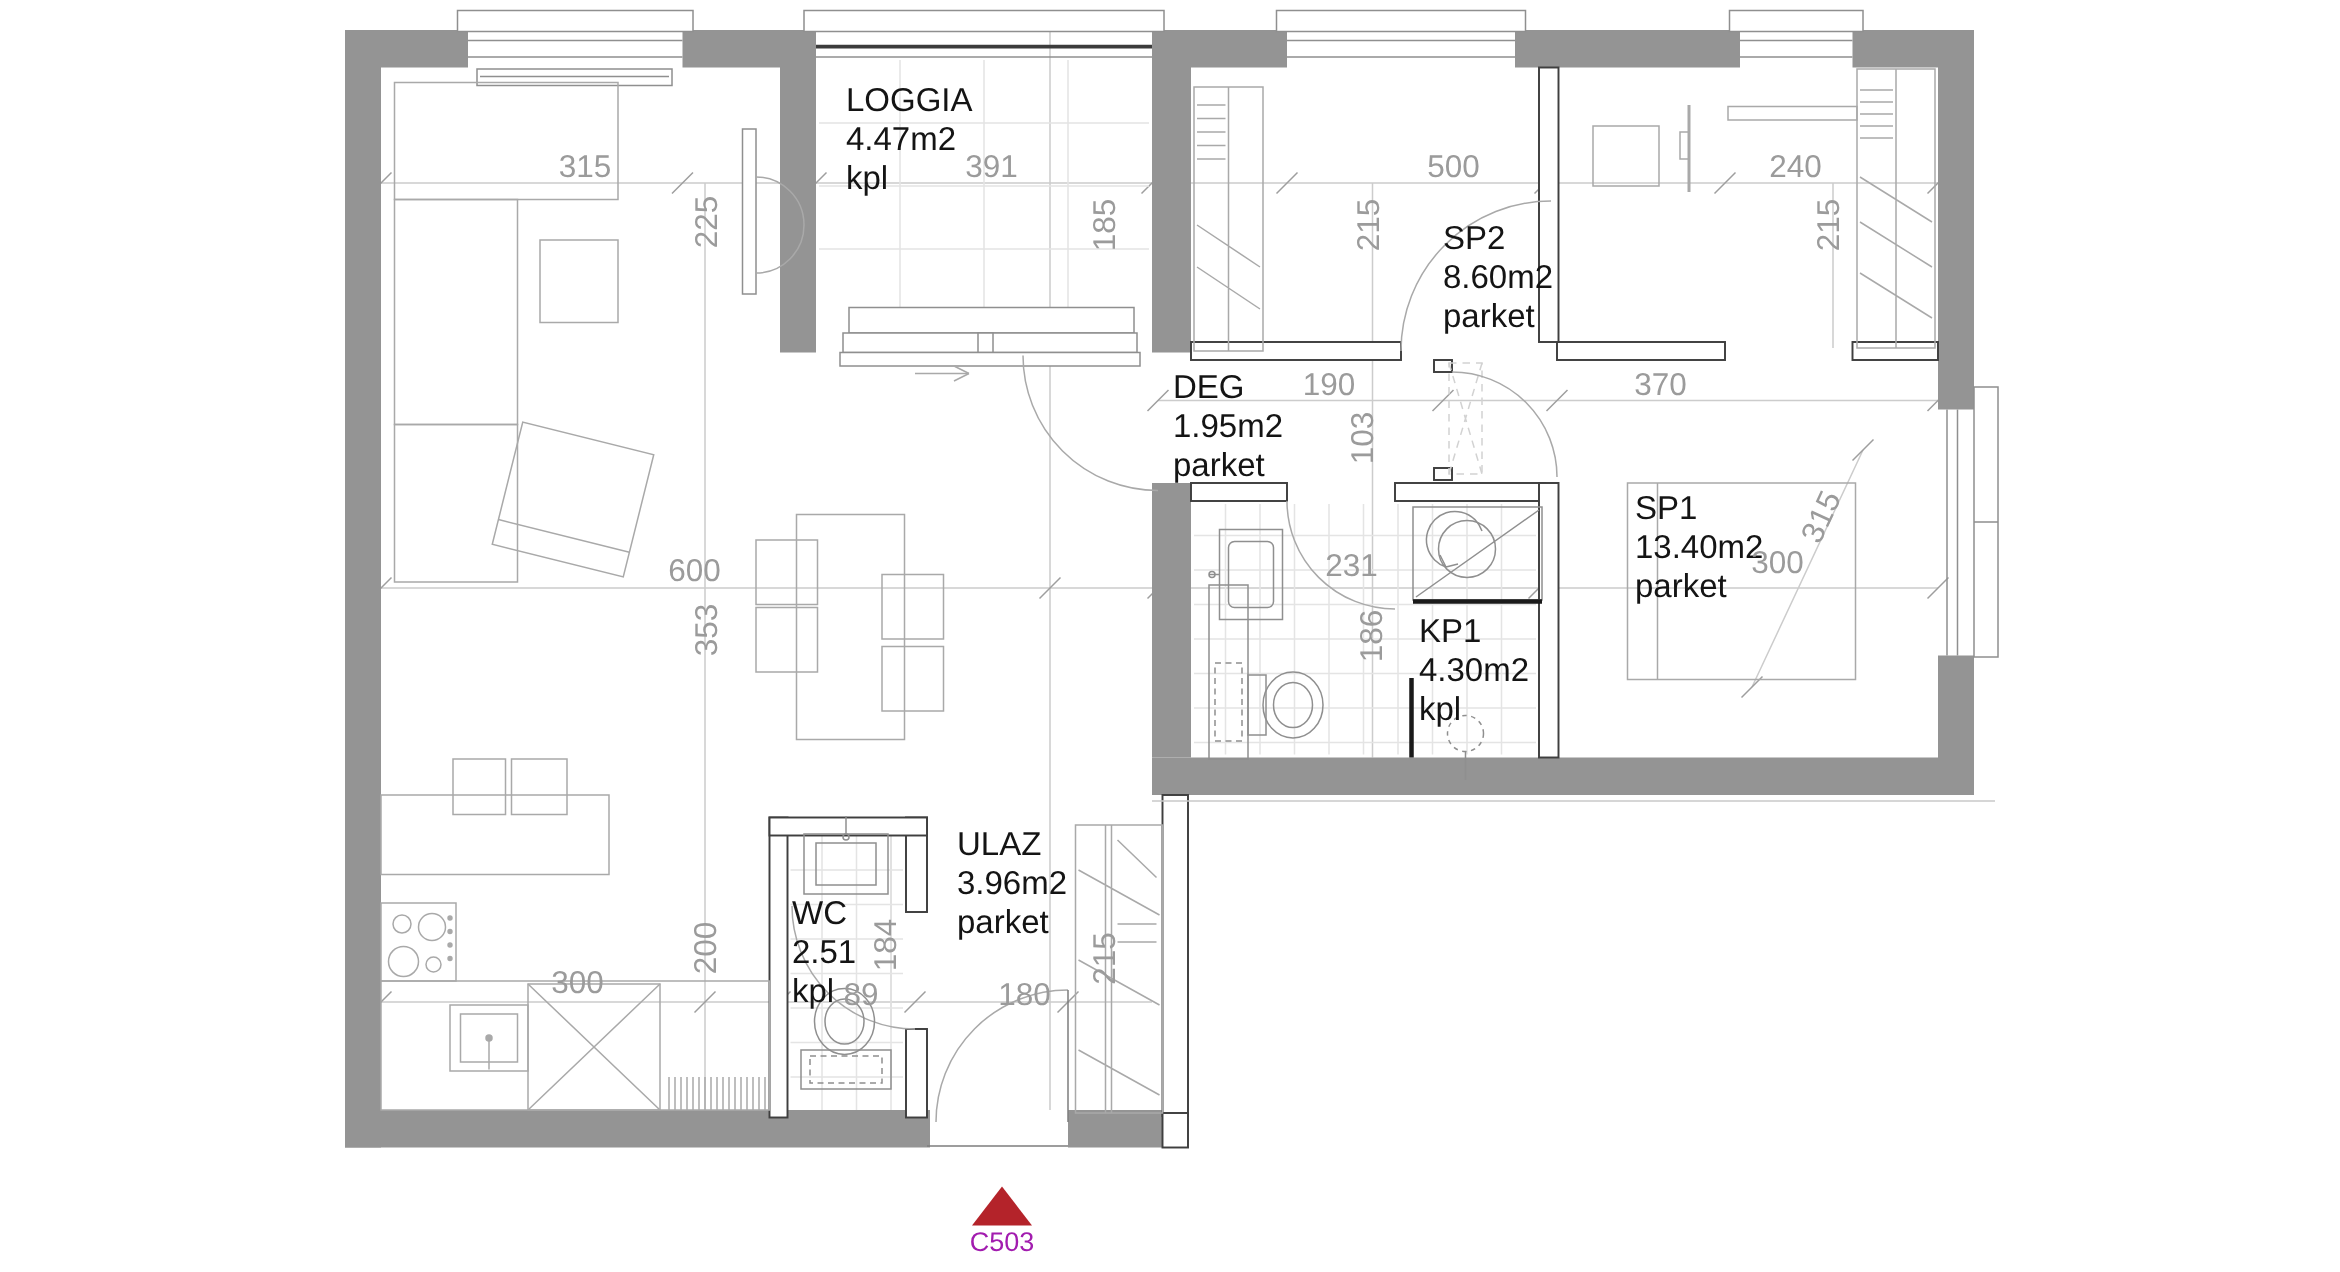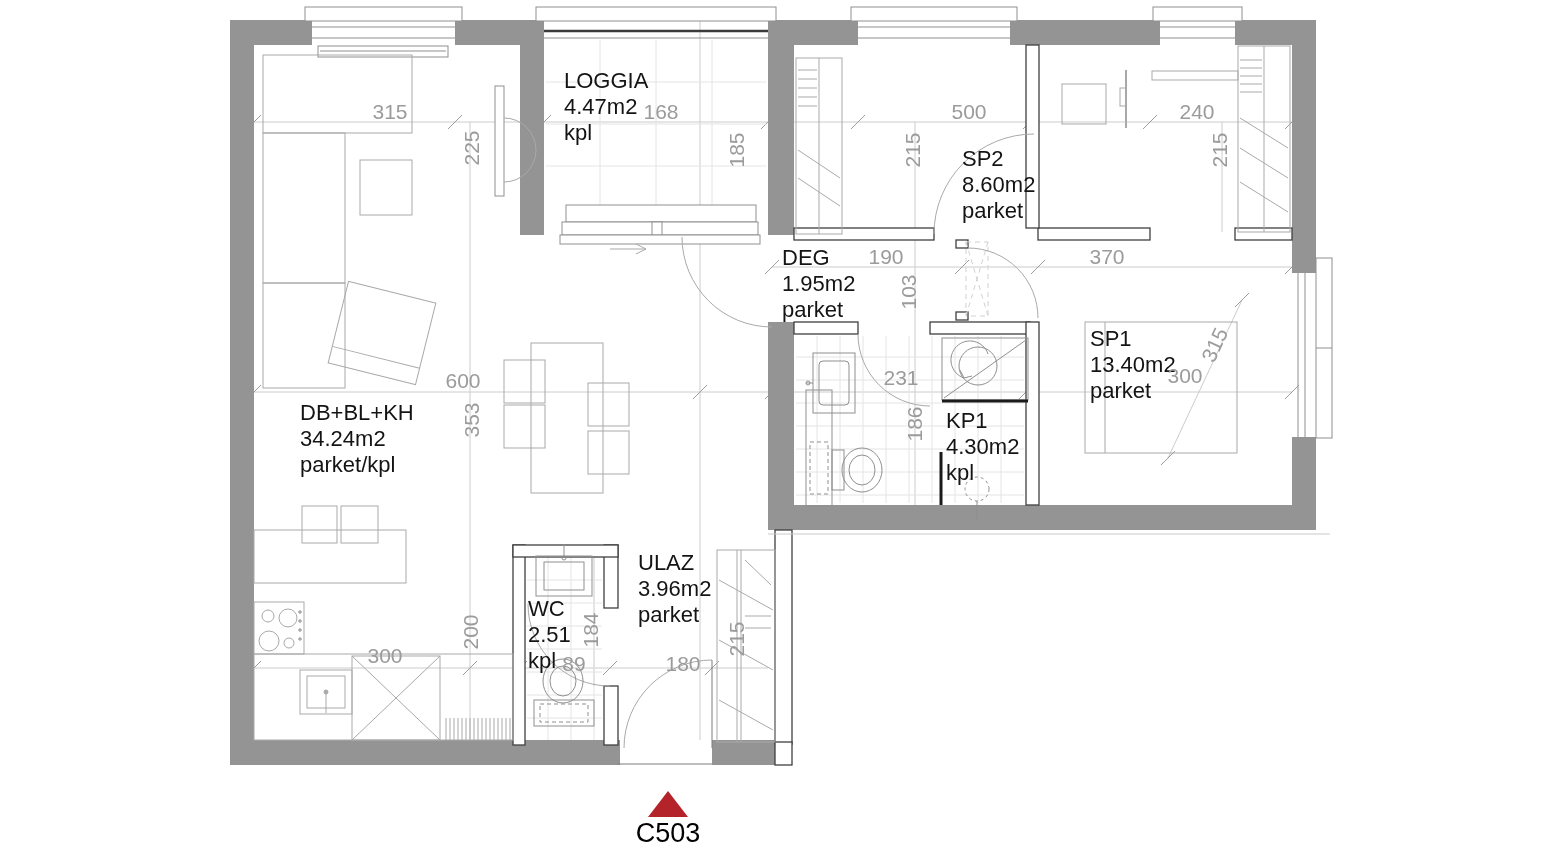--- a/index.html
+++ b/index.html
@@ -4,21 +4,21 @@
 <style>
   html,body{margin:0;padding:0;background:#fff}
   .stage{position:relative;width:1560px;height:848px;background:#ffffff;overflow:hidden;
          font-family:"Liberation Sans","DejaVu Sans",sans-serif}
   .stage > svg{position:absolute;left:0;top:0}
   .room{position:absolute;color:#141414;font-size:22px;line-height:26px;white-space:nowrap}
   .dim{position:absolute;color:#9b9b9b;font-size:21px;white-space:nowrap;
        transform:translate(-50%,-50%)}
   .dim.v{transform:translate(-50%,-50%) rotate(-90deg)}
   .dim.diag{transform:translate(-50%,-50%) rotate(-65deg)}
-  .unit-label{position:absolute;transform:translateX(-50%);color:#000000;font-size:27px;white-space:nowrap}
+  .unit-label{position:absolute;transform:translateX(-50%);color:#a21caf;font-size:18px;white-space:nowrap}
 </style>
 </head>
 <body>
 
 <div class="stage">
 
 <svg width="1560" height="848" viewBox="0 0 1560 848">
 
   <g stroke="#cccccc" stroke-width="1" fill="none">
     <path d="M254,122 H1292 M772,267 H1292 M254,392 H1292 M254,668 H768
@@ -238,21 +238,21 @@
       <rect x="534" y="700" width="60" height="26"></rect>
       <rect x="540" y="704" width="48" height="18" stroke-dasharray="4,3"></rect>
     </g>
   </g>
 
   <path stroke="#c9c9c9" fill="none" d="M768,534 H1330"></path>
 
   <polygon points="668,791 648,817 688,817" fill="#b4232a"></polygon>
 </svg>
 
-  <div class="room" style="left:564px;top:68px">
+  <div class="room" style="left:564px;top:54px">
     <div>LOGGIA</div>
     <div>4.47m2</div>
     <div>kpl</div>
   </div>
   <div class="room" style="left:962px;top:146px">
     <div>SP2</div>
     <div>8.60m2</div>
     <div>parket</div>
   </div>
   <div class="room" style="left:782px;top:245px">
@@ -263,39 +263,34 @@
   <div class="room" style="left:1090px;top:326px">
     <div>SP1</div>
     <div>13.40m2</div>
     <div>parket</div>
   </div>
   <div class="room" style="left:946px;top:408px">
     <div>KP1</div>
     <div>4.30m2</div>
     <div>kpl</div>
   </div>
-  <div class="room" style="left:300px;top:400px">
-    <div>DB+BL+KH</div>
-    <div>34.24m2</div>
-    <div>parket/kpl</div>
-  </div>
   <div class="room" style="left:528px;top:596px">
     <div>WC</div>
     <div>2.51</div>
     <div>kpl</div>
   </div>
   <div class="room" style="left:638px;top:550px">
     <div>ULAZ</div>
     <div>3.96m2</div>
     <div>parket</div>
   </div>
 
   <div class="dim" style="left:390px;top:112px">315</div>
   <div class="dim v" style="left:472px;top:148px">225</div>
-  <div class="dim" style="left:661px;top:112px">168</div>
+  <div class="dim" style="left:661px;top:112px">391</div>
   <div class="dim v" style="left:737px;top:150px">185</div>
   <div class="dim" style="left:969px;top:112px">500</div>
   <div class="dim v" style="left:913px;top:150px">215</div>
   <div class="dim" style="left:1197px;top:112px">240</div>
   <div class="dim v" style="left:1220px;top:150px">215</div>
   <div class="dim" style="left:886px;top:257px">190</div>
   <div class="dim v" style="left:909px;top:292px">103</div>
   <div class="dim" style="left:1107px;top:257px">370</div>
   <div class="dim diag" style="left:1215px;top:345px">315</div>
   <div class="dim" style="left:1185px;top:376px">300</div>

